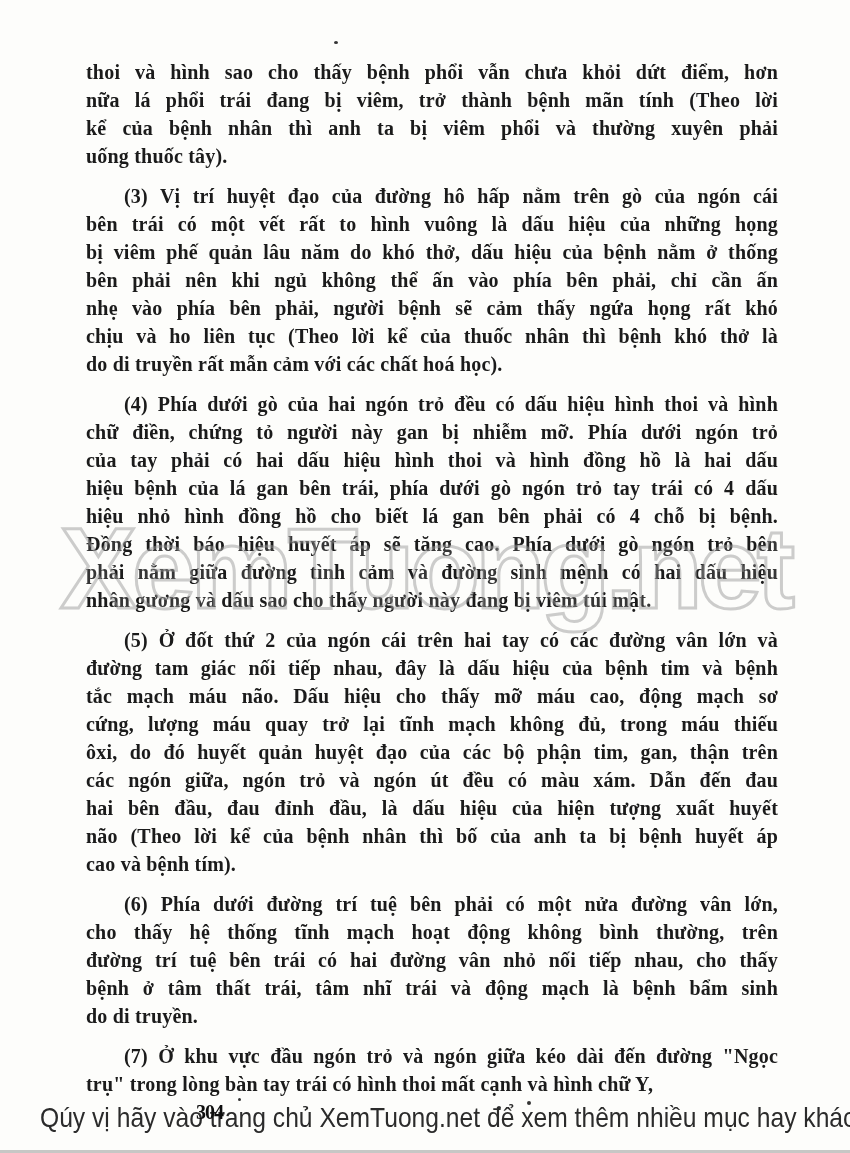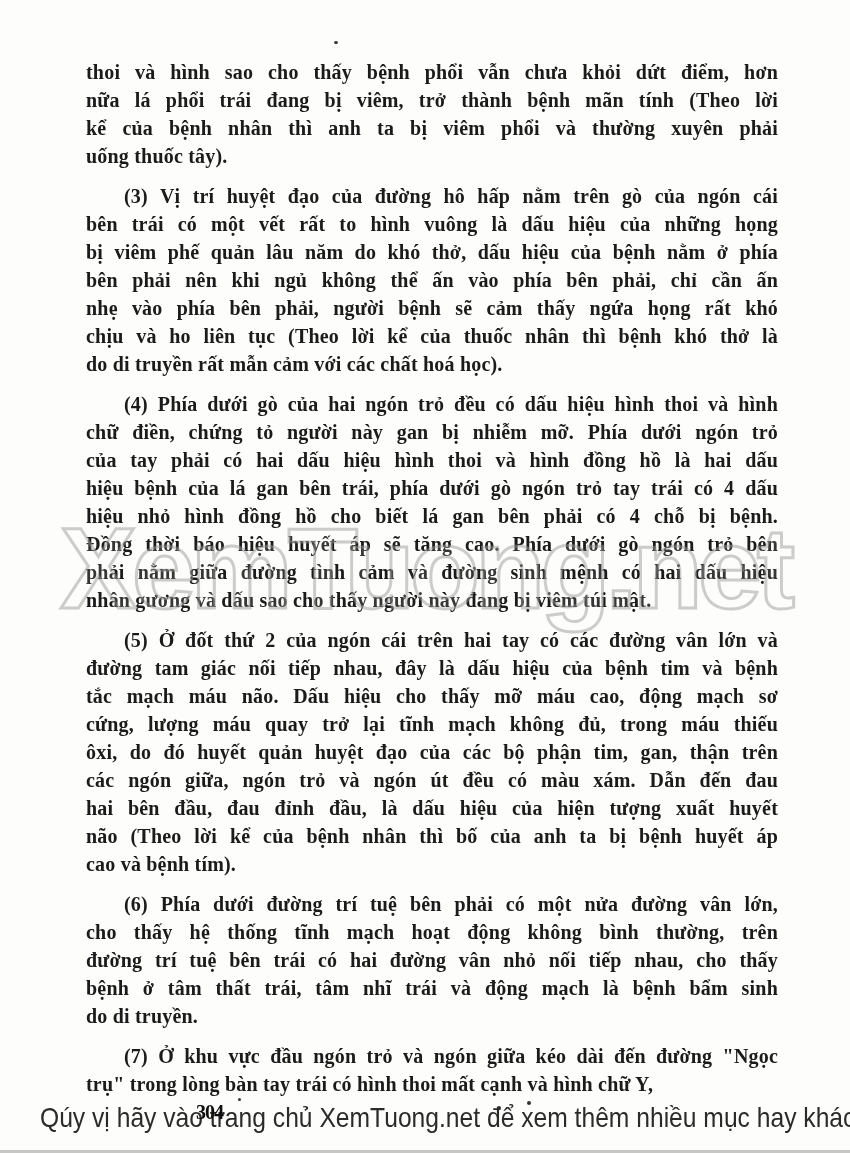--- a/index.html
+++ b/index.html
@@ -103,21 +103,21 @@
   <div class="text-block">
       <div class="para">
         <div class="line">thoi và hình sao cho thấy bệnh phổi vẫn chưa khỏi dứt điểm, hơn</div>
         <div class="line">nữa lá phổi trái đang bị viêm, trở thành bệnh mãn tính (Theo lời</div>
         <div class="line">kể của bệnh nhân thì anh ta bị viêm phổi và thường xuyên phải</div>
         <div class="line last">uống thuốc tây).</div>
       </div>
       <div class="para">
         <div class="line indent">(3) Vị trí huyệt đạo của đường hô hấp nằm trên gò của ngón cái</div>
         <div class="line">bên trái có một vết rất to hình vuông là dấu hiệu của những họng</div>
-        <div class="line">bị viêm phế quản lâu năm do khó thở, dấu hiệu của bệnh nằm ở phía</div>
+        <div class="line">bị viêm phế quản lâu năm do khó thở, dấu hiệu của bệnh nằm ở thống</div>
         <div class="line">bên phải nên khi ngủ không thể ấn vào phía bên phải, chỉ cần ấn</div>
         <div class="line">nhẹ vào phía bên phải, người bệnh sẽ cảm thấy ngứa họng rất khó</div>
         <div class="line">chịu và ho liên tục (Theo lời kể của thuốc nhân thì bệnh khó thở là</div>
         <div class="line last">do di truyền rất mẫn cảm với các chất hoá học).</div>
       </div>
       <div class="para">
         <div class="line indent">(4) Phía dưới gò của hai ngón trỏ đều có dấu hiệu hình thoi và hình</div>
         <div class="line">chữ điền, chứng tỏ người này gan bị nhiễm mỡ. Phía dưới ngón trỏ</div>
         <div class="line">của tay phải có hai dấu hiệu hình thoi và hình đồng hồ là hai dấu</div>
         <div class="line">hiệu bệnh của lá gan bên trái, phía dưới gò ngón trỏ tay trái có 4 dấu</div>

